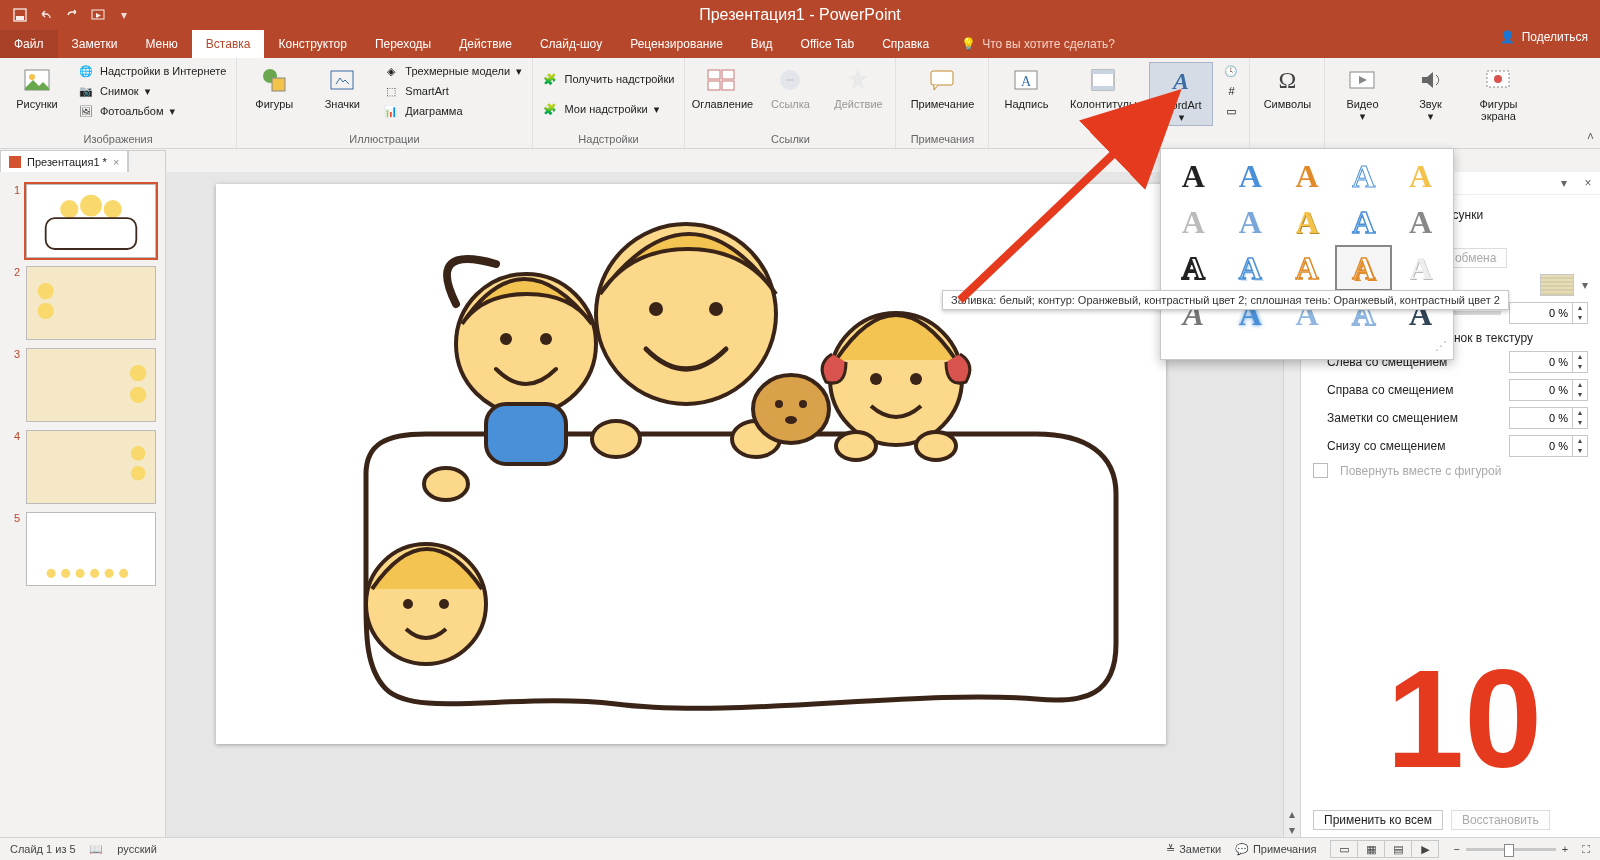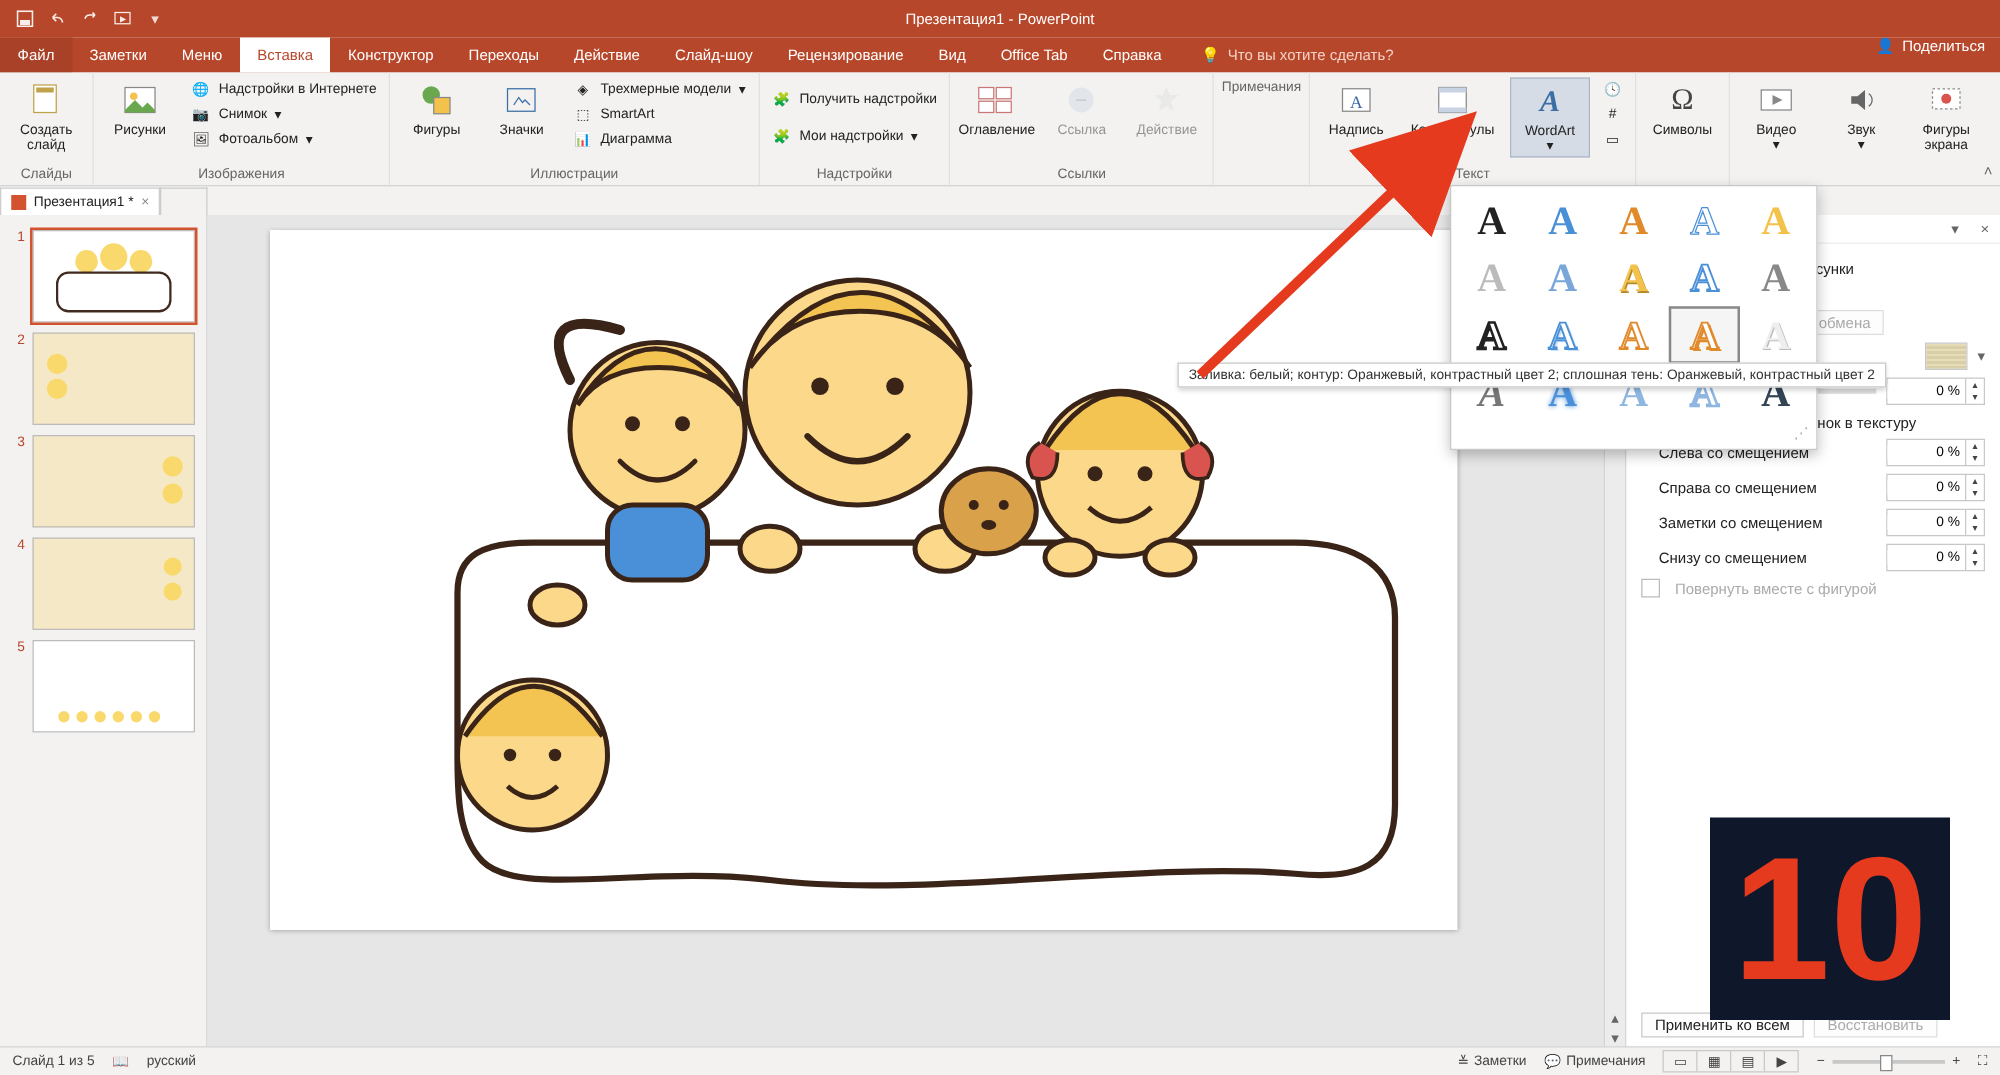--- a/index.html
+++ b/index.html
@@ -20,21 +20,21 @@
     color: #fff;
     position: relative;
   }
   #qat {
     display: flex;
     align-items: center;
     gap: 10px;
     padding-left: 12px;
   }
   #qat .qicon { width:16px; height:16px; display:inline-flex; align-items:center; justify-content:center; opacity:0.9; }
-  #titlebar .title { position:absolute; left:0; right:0; text-align:center; font-size:12px; pointer-events:none; }
+  #titlebar .title { position:absolute; left:0; right:0; text-align:center; font-size:16px; pointer-events:none; }
   #titlebar .wincontrols { position:absolute; right:0; display:flex; align-items:center; gap:0; }
   #titlebar .wincontrols > div { width:40px; height:30px; display:flex; align-items:center; justify-content:center; }
   #titlebar .wincontrols > div.big { width:46px; }
   #titlebar .userbadge { width:24px;height:24px;border-radius:50%;background:#d9bcb3;color:#5a3d33;font-size:10px;display:flex;align-items:center;justify-content:center;margin-right:8px;}
   #titlebar .account-blur { width:110px; height:16px; background:rgba(255,255,255,0.15); border-radius:3px; filter:blur(1px); margin-right:8px; }
 
   
   #ribbon-tabs {
     height: 28px;
     background: #b7472a;
@@ -190,24 +190,24 @@
     white-space:nowrap;
   }
 
   
   #redarrow {
     position:absolute; z-index:70; pointer-events:none;
   }
 
   
   #bignum {
-    position:absolute; right:40px; bottom:44px;
+    position:absolute; right:40px; bottom:60px;
     font-size:140px; font-weight:600; color:#e53a1e;
     z-index:80; pointer-events:none;
-    background:#0f172a; padding:0 18px;
+    background:#ffffff; padding:0 18px;
   }
 
   
   #statusbar {
     position:absolute; bottom:0; left:0; right:0; height:22px;
     background:#f3f2f1; border-top:1px solid #d4d4d4;
     display:flex; align-items:center; font-size:11px; color:#444;
   }
   #statusbar .left { display:flex; align-items:center; gap:14px; padding-left:10px;}
   #statusbar .right { margin-left:auto; display:flex; align-items:center; gap:14px; padding-right:10px;}
@@ -272,34 +272,20 @@
     <span>Что вы хотите сделать?</span>
   </div>
   <div class="share">
     <span>👤</span>
     <span>Поделиться</span>
   </div>
 </div>
 
 <div id="ribbon">
 
-  <div class="rgroup">
-    <div class="gbody">
-      <div class="bigbtn">
-        <div class="ic">
-            <svg width="28" height="28">
-              <rect x="4" y="2" width="18" height="22" fill="#fff" stroke="#bfa24a"></rect>
-              <rect x="6" y="4" width="14" height="4" fill="#bfa24a"></rect>
-            </svg>
-          </div>
-        <div class="lbl">Создать слайд</div>
-      </div>
-    </div>
-    <div class="glabel">Слайды</div>
-  </div>
 
 
   <div class="rgroup">
     <div class="gbody">
       <div class="bigbtn">
         <div class="ic">
             <svg width="28" height="28">
               <rect x="2" y="4" width="24" height="20" fill="#fff" stroke="#888"></rect>
               <circle cx="9" cy="11" r="3" fill="#f3c24b"></circle>
               <path d="M2 22l8-8 6 6 4-4 6 6v2H2z" fill="#6aa84f"></path>
@@ -396,20 +382,31 @@
               <path d="M14 3l3 7h7l-6 5 2 8-6-4-6 4 2-8-6-5h7z" fill="#e0e0e0"></path>
             </svg>
           </div>
         <div class="lbl">Действие</div>
       </div>
     </div>
     <div class="glabel">Ссылки</div>
   </div>
 
   <div class="rgroup">
+    <div class="gbody">
+      <div class="bigbtn wide">
+        <div class="ic">
+            <svg width="28" height="28">
+              <rect x="3" y="5" width="22" height="14" rx="2" fill="#fff" stroke="#c08b2a"></rect>
+              <path d="M10 19l-4 5v-5" fill="#fff" stroke="#c08b2a"></path>
+            </svg>
+          </div>
+        <div class="lbl">Примечание</div>
+      </div>
+    </div>
     <div class="glabel">Примечания</div>
   </div>
 
   <div class="rgroup">
     <div class="gbody">
       <div class="bigbtn">
         <div class="ic">
             <svg width="28" height="28">
               <rect x="3" y="5" width="22" height="18" fill="#fff" stroke="#888"></rect>
               <text x="14" y="20" text-anchor="middle" font-size="14" fill="#3a6ea5" font-family="serif">A</text>

